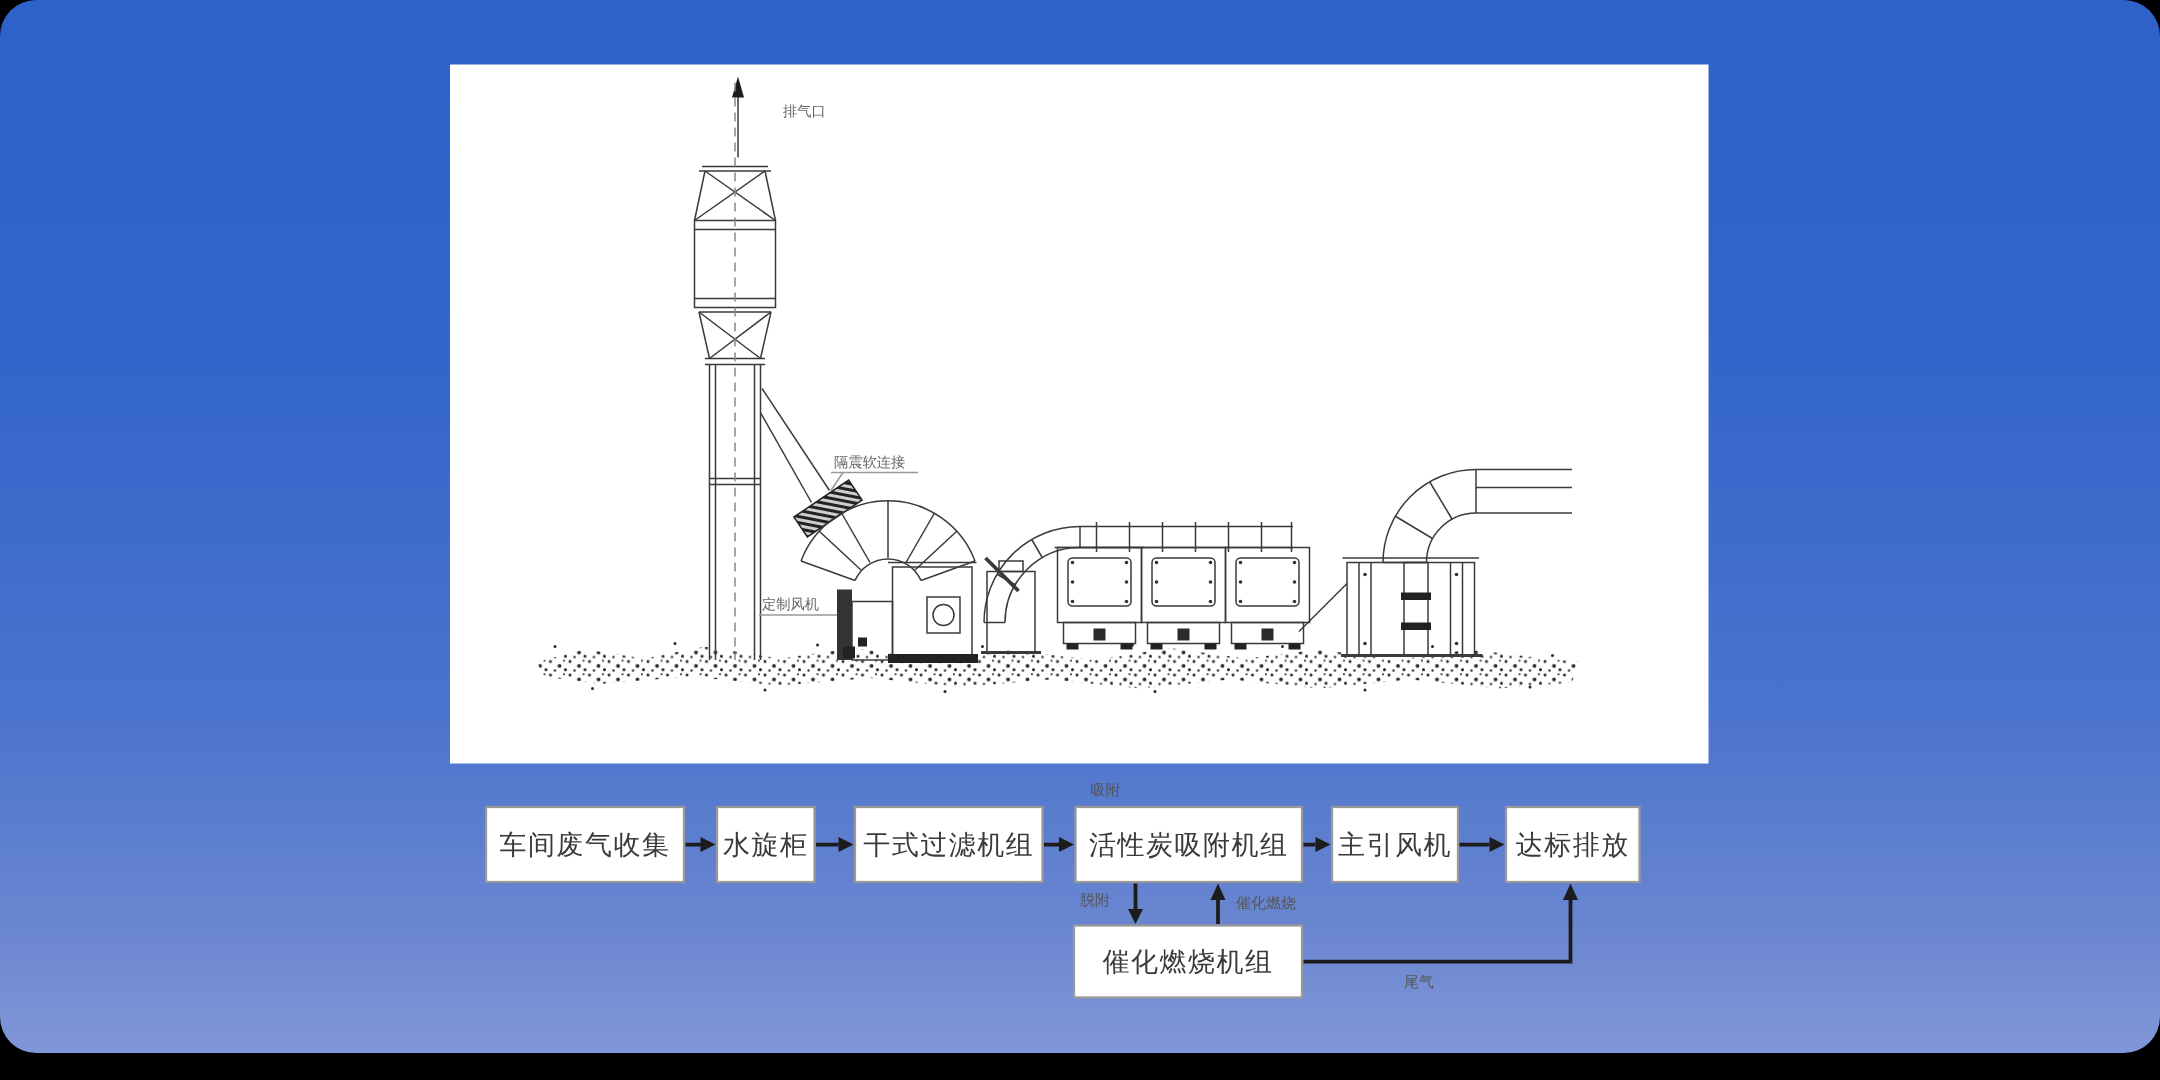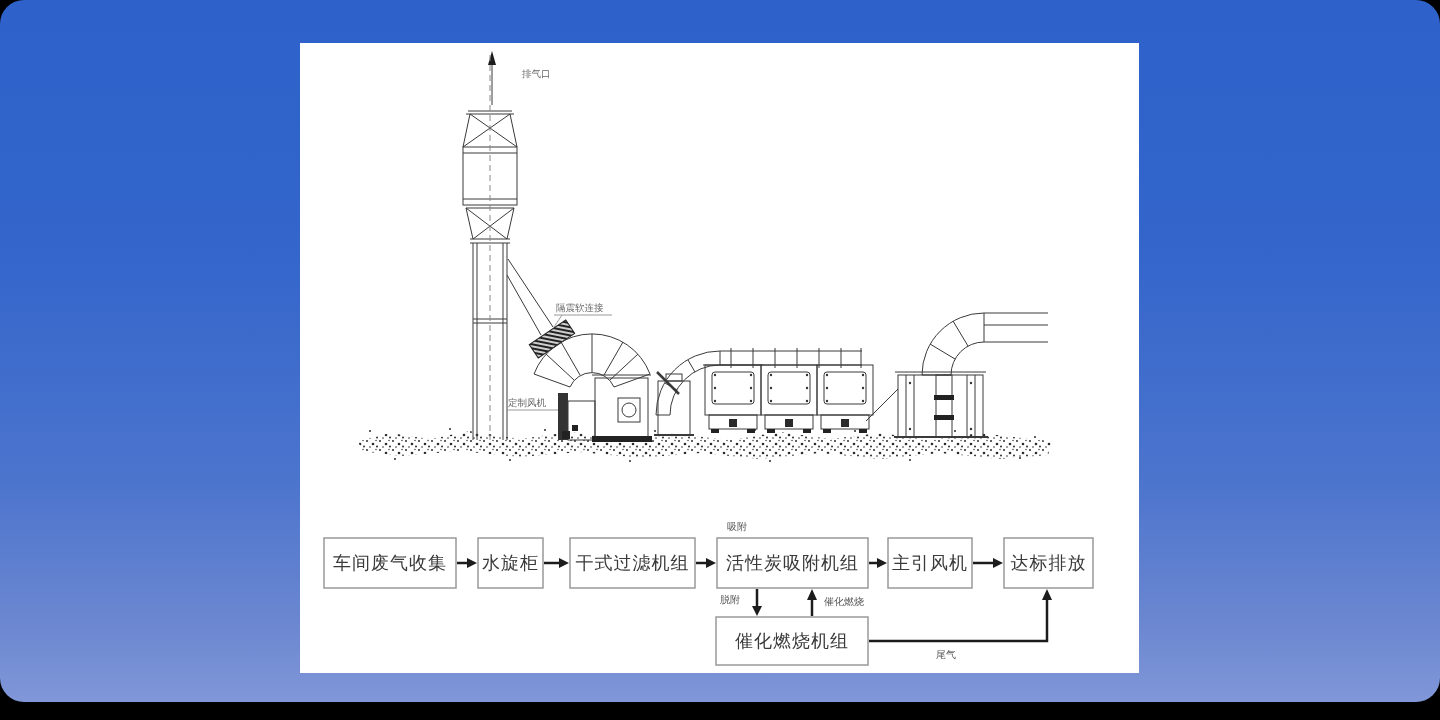--- a/index.html
+++ b/index.html
@@ -1,20 +1,20 @@
 <!DOCTYPE html>
 <html><head>
 <meta charset="utf-8">
 <style>
   html,body{margin:0;padding:0;background:#000;}
   .stage{position:relative;width:1440px;height:720px;overflow:hidden;background:#000;
          font-family:"Liberation Sans","DejaVu Sans",sans-serif;}
   .card{position:absolute;left:0;top:0;width:1440px;height:702px;border-radius:24px;
         background:linear-gradient(180deg,#2e62ca 0%,#3365cb 35%,#4b74cd 68%,#6a86d0 88%,#8097d8 100%);}
-  .panel{position:absolute;left:300px;top:43px;width:839px;height:630px;background:#ffffff;}
+  .panel{position:absolute;left:300px;top:43px;width:839px;height:466px;background:#ffffff;}
   svg{display:block;}
   .techline{stroke:#3a3a3a;stroke-width:1;fill:none;}
   .flowbox{stroke:#999999;stroke-width:1.5;fill:#ffffff;}
   .flowtext{font-family:"Liberation Serif","DejaVu Serif",serif;font-size:18px;letter-spacing:1px;fill:#3a3a3a;}
   .edgetext{font-family:"Liberation Sans","DejaVu Sans",sans-serif;font-size:10px;fill:#555;}
   .techtext{font-family:"Liberation Sans","DejaVu Sans",sans-serif;font-size:9.5px;fill:#666;}
   .arrow{stroke:#1c1c1c;stroke-width:2.5;fill:none;}
   .ahead{fill:#1c1c1c;stroke:none;}
 </style>
 </head>

